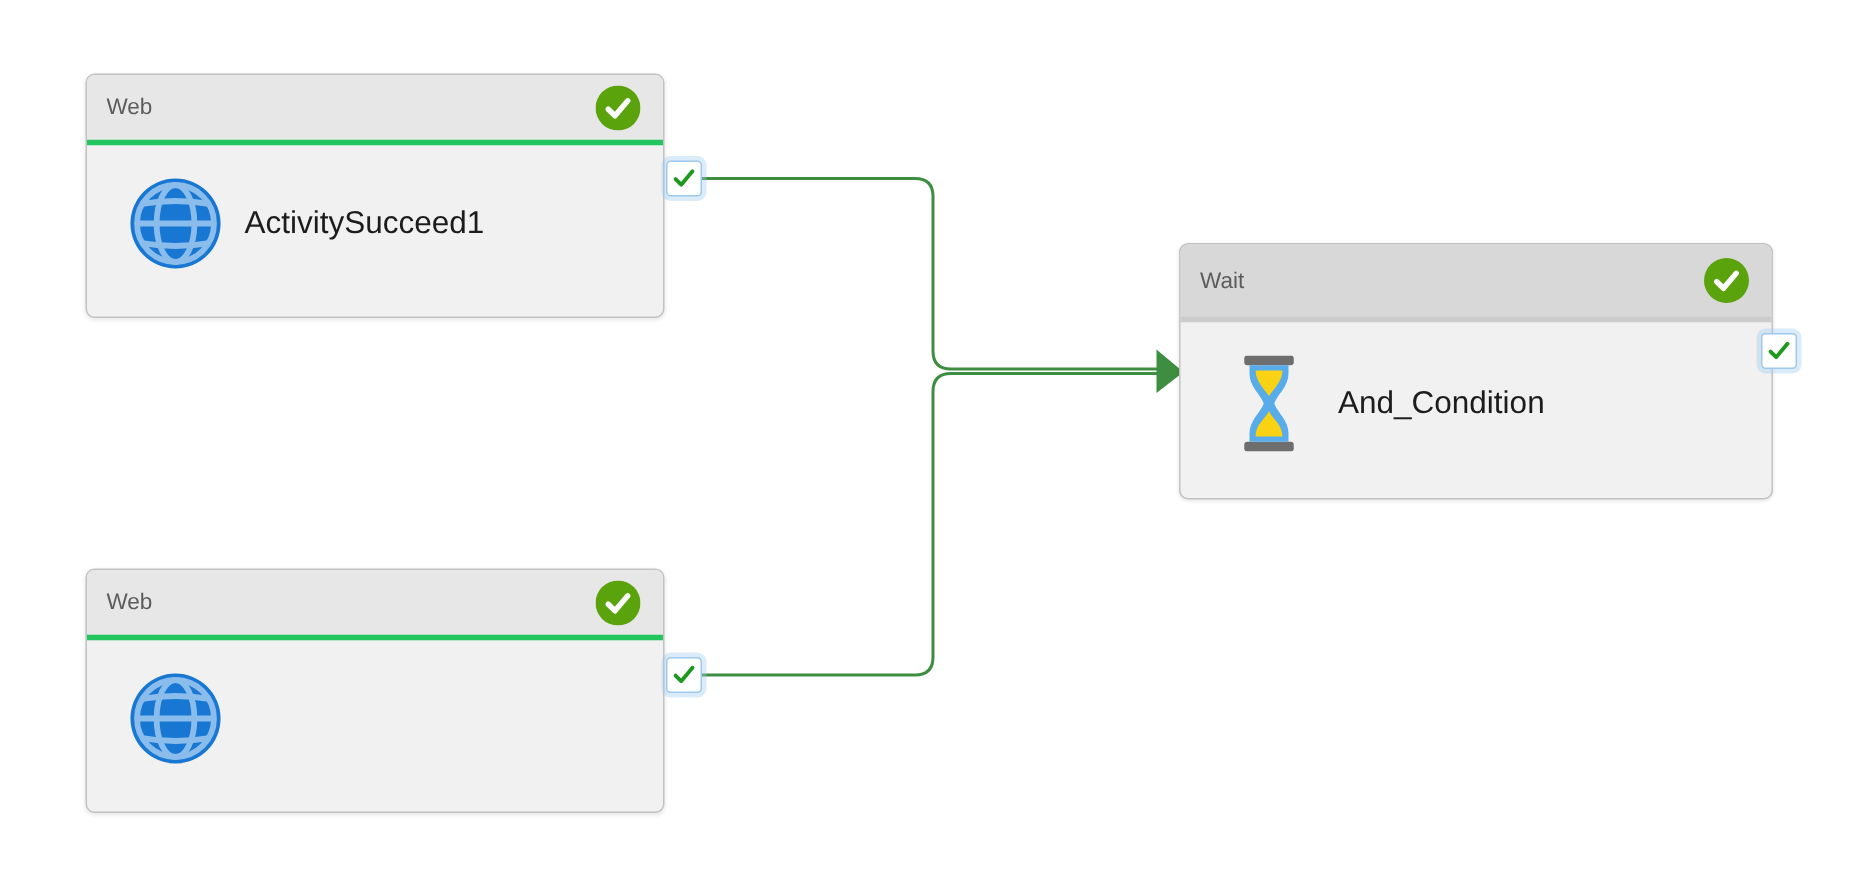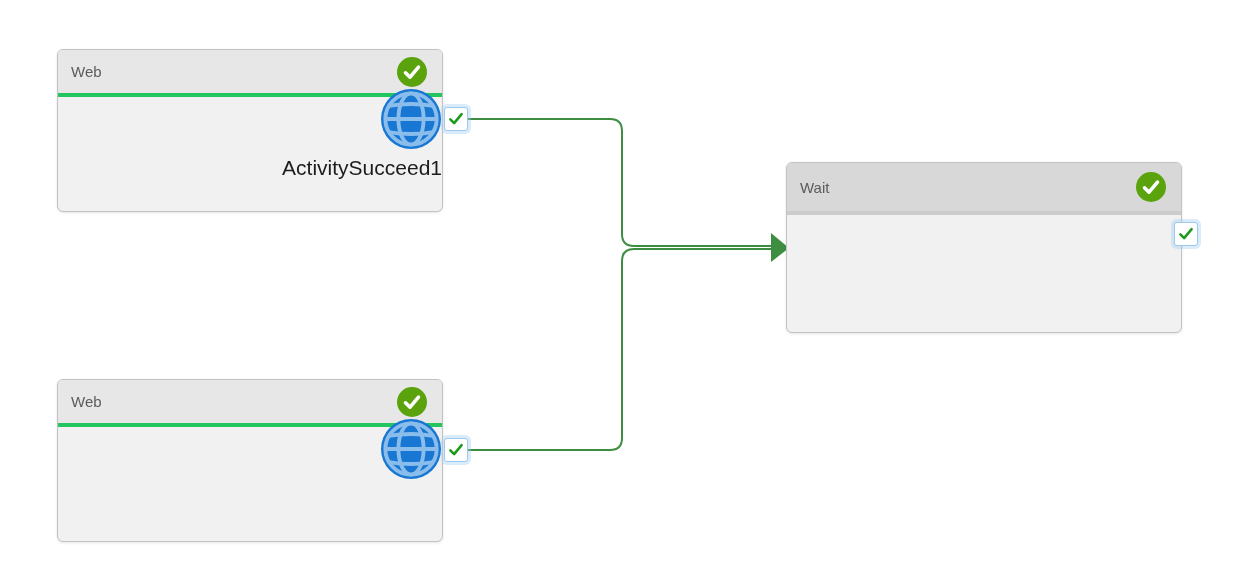--- a/index.html
+++ b/index.html
@@ -28,26 +28,25 @@
     background: #e7e7e7;
     border-bottom: 4px solid #22c55e;
     border-radius: 5px 5px 0 0;
     box-sizing: border-box;
   }
   .node--wait .node-header { height: 52px; background: #d8d8d8; border-bottom-color: #cccccc; }
   .node-type { font-size: 15px; color: #5c5c5c; }
   .status-badge { width: 30px; height: 30px; display: block; }
 
   .node-body {
-    display: flex; align-items: flex-end;
+    display: flex; align-items: center;
     gap: 15px;
     padding-left: 28px;
     height: calc(100% - 48px);
     box-sizing: border-box;
-    flex-direction: column;
   }
   .node--wait .node-body { height: calc(100% - 53px); }
   .icon-wrap { width: 62px; display: flex; align-items: center; justify-content: center; margin-top: -9px; }
   .activity-name { font-size: 21px; color: #1c1c1c; margin-top: -9px; white-space: nowrap; }
 
   .port {
     position: absolute;
     width: 24px; height: 24px;
     background: #ffffff;
     border: 1px solid #9fc9ec;
@@ -128,20 +127,32 @@
   </div>
 
   <div class="node node--wait" style="left:786px; top:162px; width:396px; height:171px;">
     <div class="node-header">
       <span class="node-type">Wait</span>
       <svg class="status-badge" viewBox="0 0 30 30">
         <circle cx="15" cy="15" r="15" fill="#5aa30c"></circle>
         <path d="M8.5 15.8 L13 20.2 L21.5 10.2" fill="none" stroke="#ffffff" stroke-width="3.6" stroke-linecap="round" stroke-linejoin="round"></path>
       </svg>
     </div>
+    <div class="node-body">
+      <span class="icon-wrap">
+        <svg width="48" height="64" viewBox="0 0 36 64">
+          <rect x="1.5" y="0" width="33" height="6.5" rx="2" fill="#6e6e6e"></rect>
+          <rect x="1.5" y="57.5" width="33" height="6.5" rx="2" fill="#6e6e6e"></rect>
+          <path d="M5 6.5 H31 V12 C31 21 23.5 26 21.5 32 C23.5 38 31 43 31 52 V57.5 H5 V52 C5 43 12.5 38 14.5 32 C12.5 26 5 21 5 12 Z" fill="#58ace9"></path>
+          <path d="M9 10 H27 C27 17 21 22.5 18 27 C15 22.5 9 17 9 10 Z" fill="#f9d213"></path>
+          <path d="M18 37 C20.5 42.5 27 46 27 54 H9 C9 46 15.5 42.5 18 37 Z" fill="#f9d213"></path>
+        </svg>
+      </span>
+      <span class="activity-name">And_Condition</span>
+    </div>
   </div>
   <div class="port" style="left:1174px; top:222px;">
     <svg width="18" height="18" viewBox="0 0 24 24">
       <path d="M4.5 12.5 L9.5 17.5 L19.5 5.5" fill="none" stroke-width="3.4" stroke-linecap="round" stroke-linejoin="round" stroke="#1d9a1d"></path>
     </svg>
   </div>
 
 </div>
 
 </body></html>

